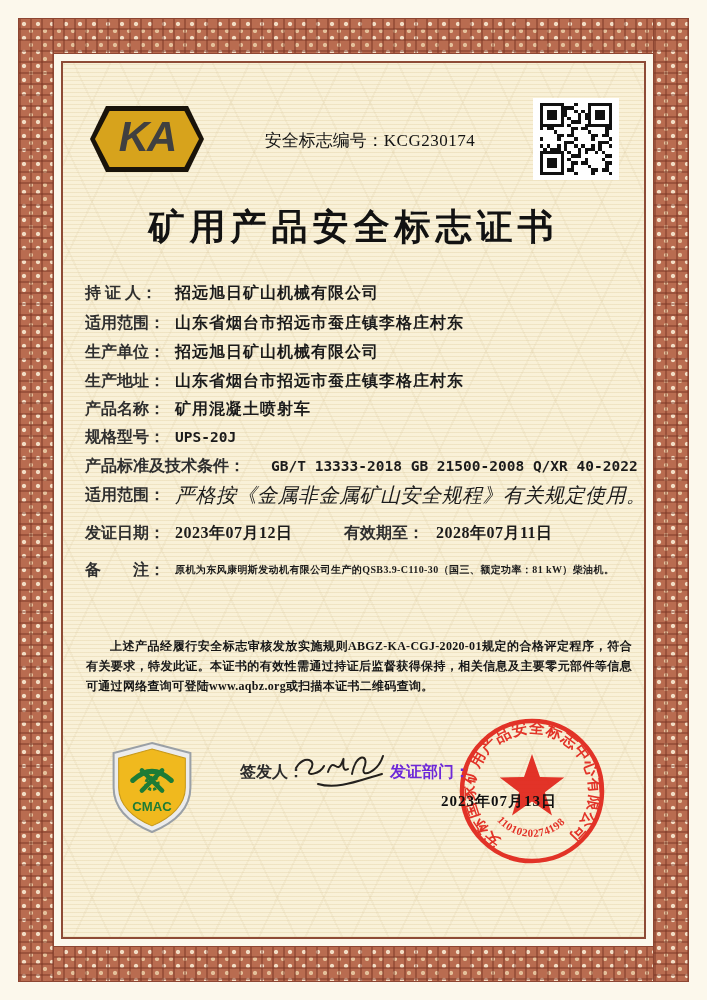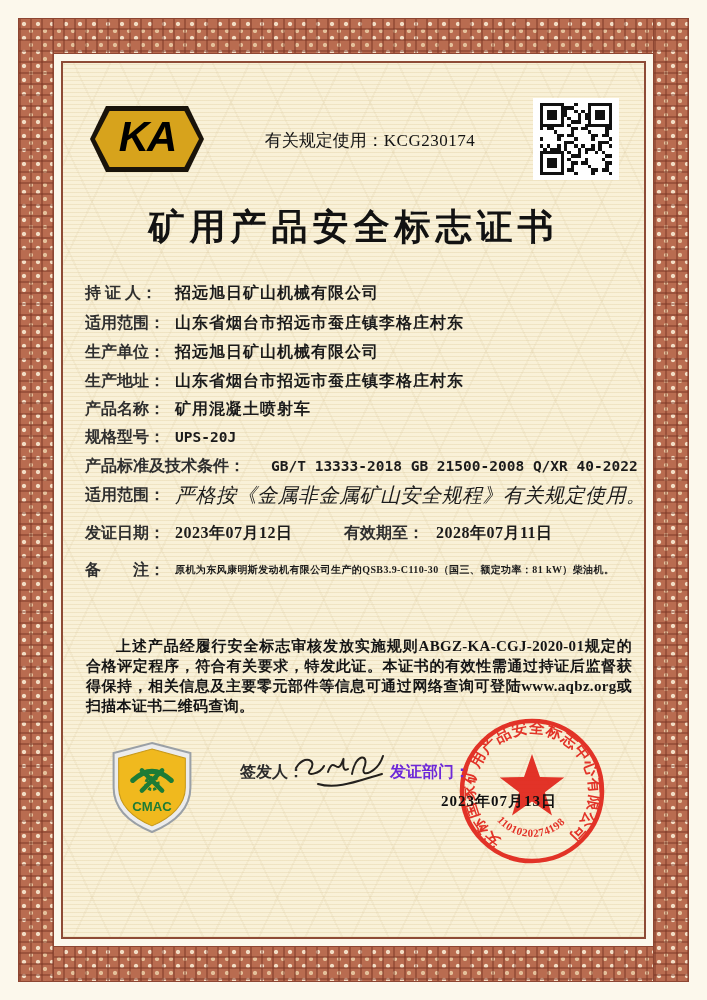--- a/index.html
+++ b/index.html
@@ -30,21 +30,21 @@
 
   .abs{position:absolute;}
 
   
   .ka-outer{left:90px;top:106px;width:114px;height:66px;
     clip-path:polygon(14% 0,86% 0,100% 50%,86% 100%,14% 100%,0 50%);background:#19130a;}
   .ka-inner{position:absolute;left:5px;top:5px;right:5px;bottom:5px;
     clip-path:polygon(14% 0,86% 0,100% 50%,86% 100%,14% 100%,0 50%);background:#d7a31c;
     display:flex;align-items:center;justify-content:center;}
   .ka-text{font-family:"Liberation Sans",sans-serif;font-weight:900;font-style:italic;
-    font-size:42px;color:#000000;letter-spacing:-2px;transform:translateY(-2px);}
+    font-size:42px;color:#404040;letter-spacing:-2px;transform:translateY(-2px);}
 
   .header-no{left:225px;top:129px;width:290px;text-align:center;font-size:17px;color:#141414;}
   .header-no .num{font-family:"Liberation Serif",serif;letter-spacing:.5px;}
 
   .qr-card{left:533px;top:98px;width:86px;height:82px;background:#ffffff;
     display:flex;align-items:center;justify-content:center;}
   .qr-card svg{width:72px;height:72px;shape-rendering:crispEdges;}
 
   .title{left:66px;right:66px;top:203px;text-align:center;font-size:36px;font-weight:900;
     letter-spacing:5px;color:#121212;}
@@ -52,21 +52,21 @@
   .row{left:85px;right:60px;font-size:16px;color:#1c1c1c;line-height:20px;}
   .lab{display:inline-block;vertical-align:top;font-weight:600;color:#2f2f2f;white-space:pre;}
   .lab.w84{width:86px;}
   .val{display:inline-block;vertical-align:top;font-weight:700;color:#1b1b1b;}
   .val.kai{letter-spacing:1px;}
   .val.mono{font-family:"DejaVu Sans Mono",monospace;font-size:14.5px;letter-spacing:0;}
   .val.scope{font-style:italic;font-weight:500;font-size:20px;letter-spacing:.5px;}
   .val.date{font-weight:600;letter-spacing:.5px;}
   .val.remark{width:452px;font-size:10px;line-height:19px;letter-spacing:.4px;}
 
-  .statement{left:86px;width:546px;top:636px;font-size:15px;font-weight:700;line-height:20px;
+  .statement{left:86px;width:546px;top:636px;font-size:12px;font-weight:700;line-height:20px;
     color:#151515;text-align:justify;text-indent:2em;letter-spacing:.3px;}
 
   .cmac{left:106px;top:740px;width:92px;height:96px;}
   .sig-label{left:240px;top:762px;font-size:16px;font-weight:700;color:#2c2c2c;}
   .dept-label{left:390px;top:762px;font-size:16px;font-weight:600;color:#6d28d9;z-index:3;}
   .signature{left:290px;top:742px;width:100px;height:54px;}
 
   .stamp{left:457px;top:716px;width:150px;height:150px;z-index:2;opacity:.93;}
   .stamp-date{left:441px;top:792px;font-size:15px;font-weight:700;color:#101010;
     letter-spacing:1px;z-index:4;}
@@ -81,21 +81,21 @@
   <div class="band right"></div>
   <div class="paper"></div>
 
   <div class="abs ka-outer">
     <div class="ka-inner">
       <span class="ka-text">KA</span>
     </div>
   </div>
 
   <div class="abs header-no">
-    <span>有关规定使用：</span><span class="num">KCG230174</span>
+    <span>安全标志编号：</span><span class="num">KCG230174</span>
   </div>
 
   <div class="abs qr-card">
     <svg viewBox="0 0 21 21">
         <rect x="10" y="0" width="1" height="1" fill="#111"></rect>
         <rect x="7" y="1" width="1" height="1" fill="#111"></rect>
         <rect x="8" y="1" width="1" height="1" fill="#111"></rect>
         <rect x="9" y="1" width="1" height="1" fill="#111"></rect>
         <rect x="7" y="2" width="1" height="1" fill="#111"></rect>
         <rect x="10" y="2" width="1" height="1" fill="#111"></rect>

